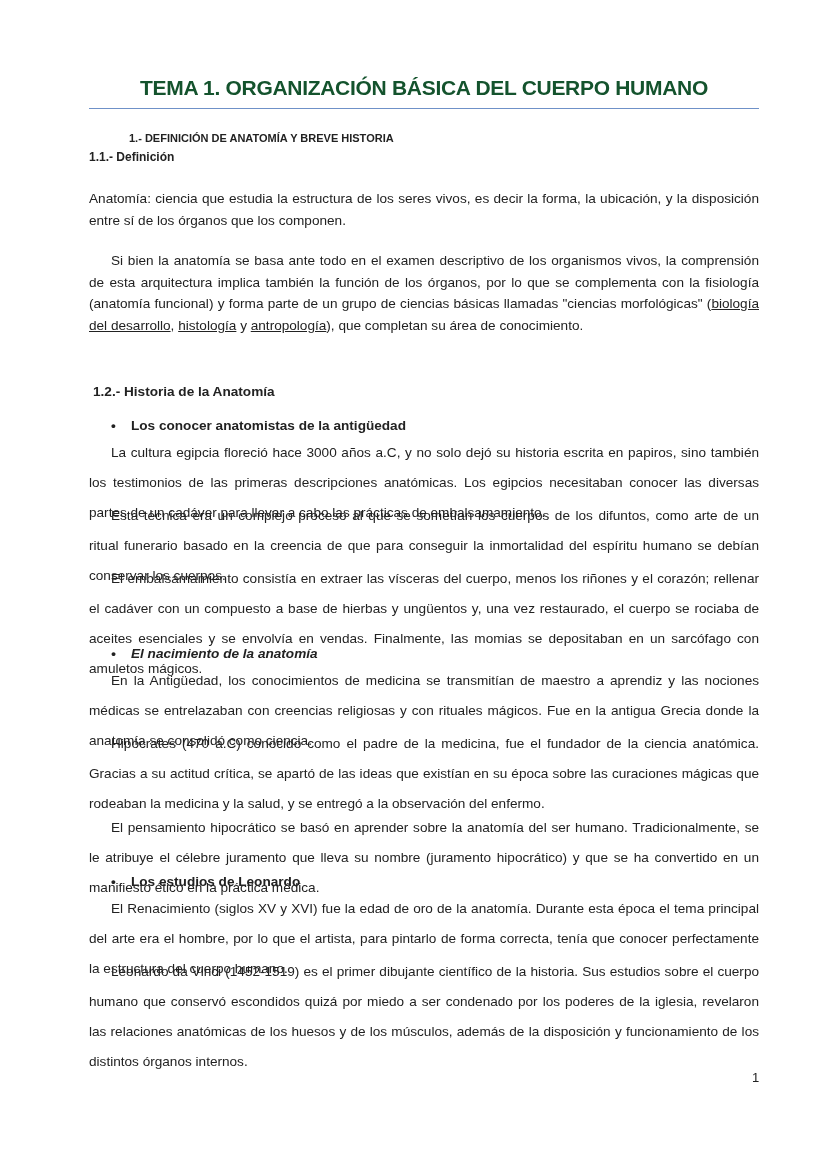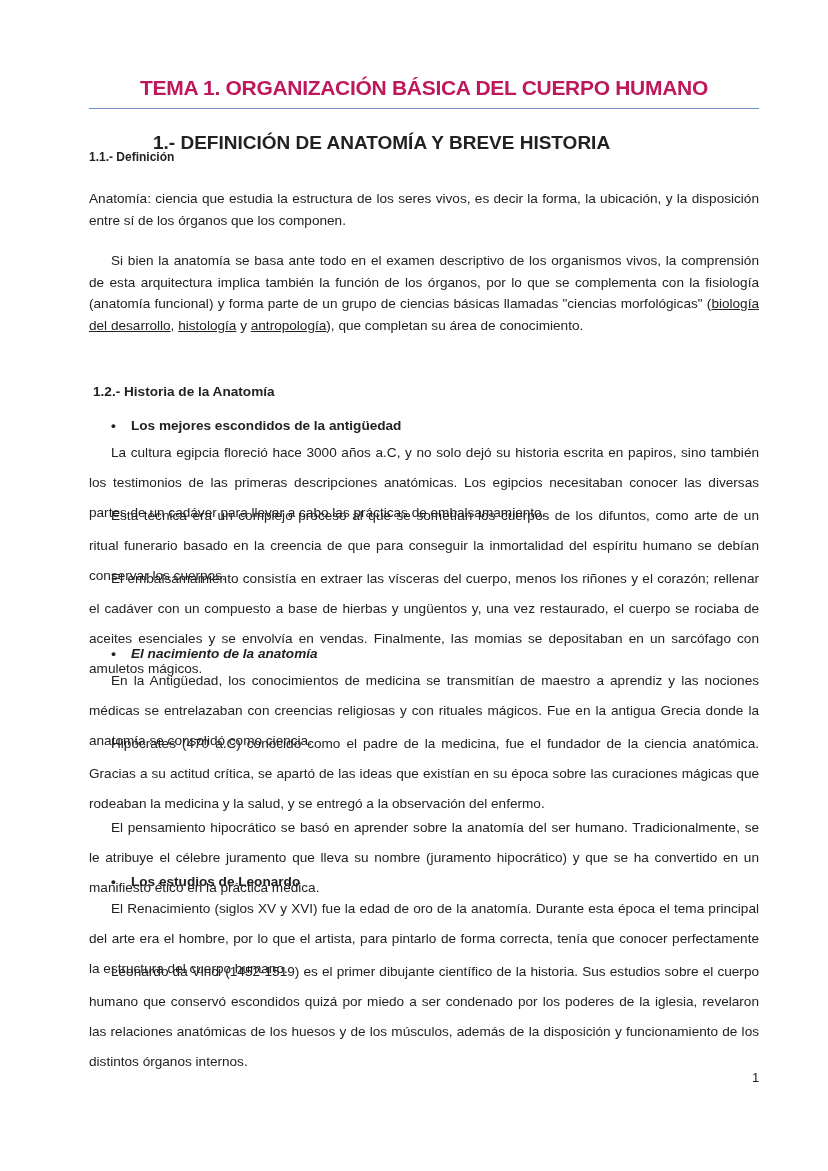--- a/index.html
+++ b/index.html
@@ -1,22 +1,22 @@
 <!DOCTYPE html>
 <html><head>
 <meta charset="utf-8">
 <style>
   html, body { margin:0; padding:0; background:#ffffff; }
   body { width:828px; height:1171px; position:relative; overflow:hidden;
          font-family:"Liberation Sans", sans-serif; color:#222; }
   .page { position:absolute; left:89px; top:0; width:670px; }
   .title { position:absolute; top:76px; left:0; width:670px; text-align:center;
-           color:#be185d; font-weight:bold; font-size:21px; letter-spacing:-0.3px; }
+           color:#14532d; font-weight:bold; font-size:21px; letter-spacing:-0.3px; }
   .rule { position:absolute; top:108px; left:0; width:670px; height:1px; background:#6f91c8; }
-  .h1 { position:absolute; top:132px; left:64px; font-weight:bold; font-size:19px; }
+  .h1 { position:absolute; top:132px; left:40px; font-weight:bold; font-size:11px; }
   .h11 { position:absolute; top:150px; left:0; font-weight:bold; font-size:12px; }
   .p { position:absolute; left:0; width:670px; font-size:13.6px; line-height:21.5px;
        text-align:justify; }
   .p.tight { line-height:30px; }
   .ind { text-indent:22px; }
   .b { font-weight:normal; }
   .u { text-decoration:underline; }
   .h12 { position:absolute; top:384px; left:4px; font-weight:bold; font-size:13.6px; }
   .bullet { position:absolute; left:22px; font-weight:bold; font-size:13.6px; }
   .bullet .dot { display:inline-block; width:20px; }
@@ -31,21 +31,21 @@
 
   <div class="h1">1.- DEFINICIÓN DE ANATOMÍA Y BREVE HISTORIA</div>
   <div class="h11">1.1.- Definición</div>
 
   <div class="p" style="top:188px;"><span class="b">Anatomía</span><span>: ciencia que estudia la estructura de los seres vivos, es decir la forma, la ubicación, y la disposición entre sí de los órganos que los componen.</span></div>
 
   <div class="p ind" style="top:250px;"><span>Si bien la anatomía se basa ante todo en el examen descriptivo de los organismos vivos, la comprensión de esta arquitectura implica también la función de los órganos, por lo que se complementa  con la fisiología (anatomía funcional) y forma parte de un grupo de ciencias básicas llamadas "ciencias morfológicas" (</span><span class="u">biología del desarrollo</span><span>, </span><span class="u">histología</span><span> y </span><span class="u">antropología</span><span>), que completan su área de conocimiento.</span></div>
 
   <div class="h12">1.2.- Historia de la Anatomía</div>
 
-  <div class="bullet" style="top:418px;"><span class="dot">•</span><span>Los mejores escondidos de la antigüedad</span></div>
+  <div class="bullet" style="top:418px;"><span class="dot">•</span><span>Los conocer anatomistas de la antigüedad</span></div>
   <div class="p tight ind" style="top:438px;">La cultura egipcia floreció hace 3000 años a.C, y no solo dejó su historia escrita en papiros, sino también los testimonios de las primeras descripciones anatómicas. Los egipcios necesitaban conocer las diversas partes de un cadáver para llevar a cabo las prácticas de embalsamamiento.</div>
   <div class="p tight ind" style="top:501px;">Esta técnica era un complejo proceso al que se sometían los cuerpos de los difuntos, como arte de un ritual funerario basado en la creencia de que para conseguir la inmortalidad del espíritu humano se debían conservar los cuerpos.</div>
   <div class="p tight ind" style="top:564px;">El embalsamamiento consistía en extraer las vísceras del cuerpo, menos los riñones y el corazón; rellenar el cadáver con un compuesto a base de hierbas y ungüentos y, una vez restaurado, el cuerpo se rociaba de aceites esenciales y se envolvía en vendas. Finalmente, las momias se depositaban en un sarcófago con amuletos mágicos.</div>
 
   <div class="bullet" style="top:646px;font-style:italic;"><span class="dot">•</span><span>El nacimiento de la anatomía</span></div>
   <div class="p tight ind" style="top:666px;">En la Antigüedad, los conocimientos de medicina se transmitían de maestro a aprendiz y las nociones médicas se entrelazaban con creencias religiosas y con rituales mágicos. Fue en la antigua Grecia donde la anatomía se consolidó como ciencia.</div>
   <div class="p tight ind" style="top:729px;"><span class="b">Hipócrates</span><span> (470 a.C) conocido como el padre de la medicina, fue el fundador de la ciencia anatómica. Gracias a su actitud crítica, se apartó de las ideas que existían en su época sobre las curaciones mágicas que rodeaban la medicina y la salud, y se entregó a la observación del enfermo.</span></div>
   <div class="p tight ind" style="top:813px;">El pensamiento hipocrático se basó en aprender sobre la anatomía del ser humano. Tradicionalmente, se le atribuye el célebre juramento que lleva su nombre (juramento hipocrático) y que se ha convertido en un manifiesto ético en la práctica médica.</div>
 
   <div class="bullet" style="top:874px;"><span class="dot">•</span><span>Los estudios de Leonardo</span></div>

